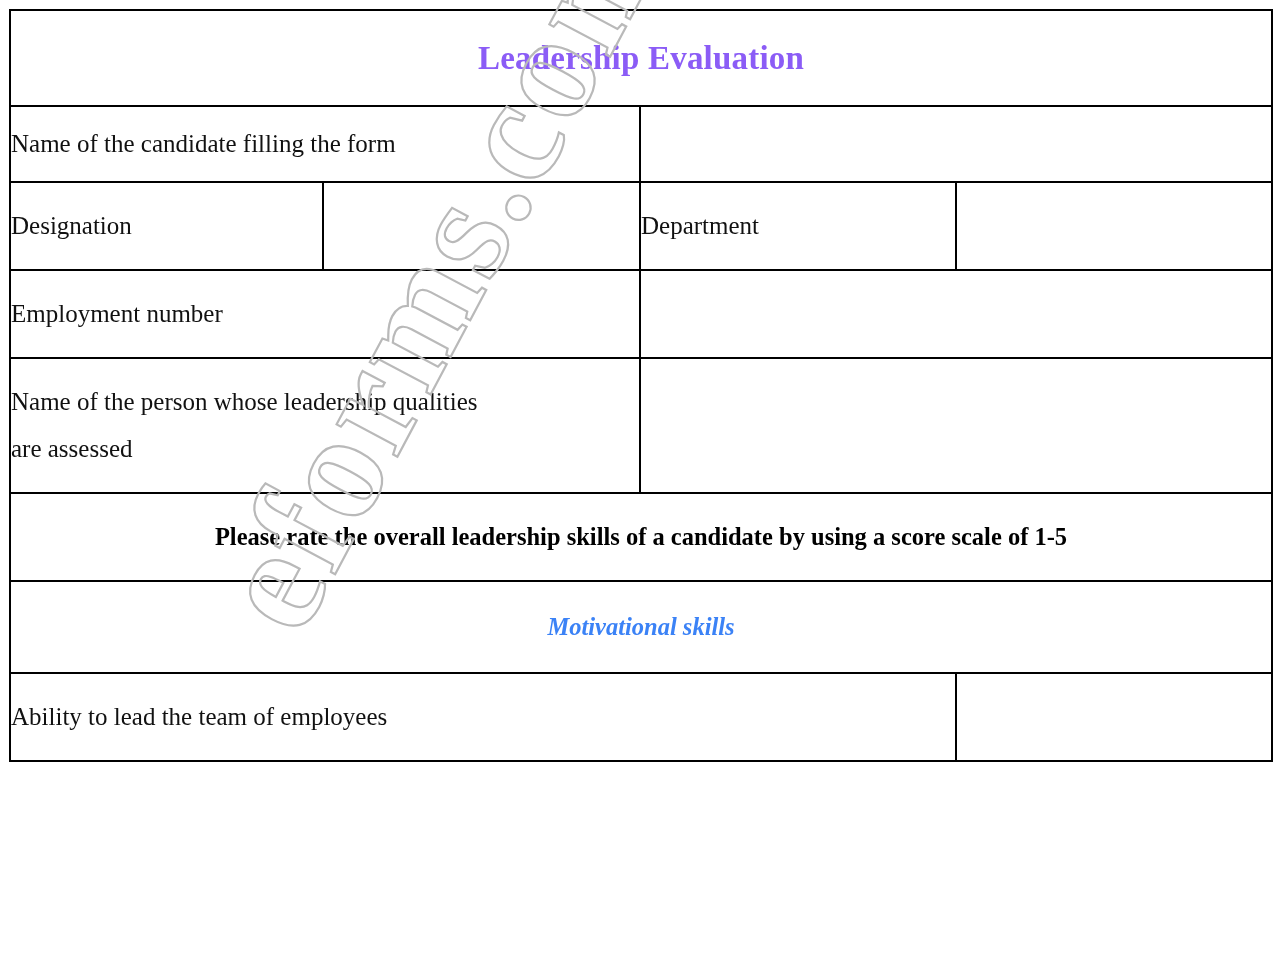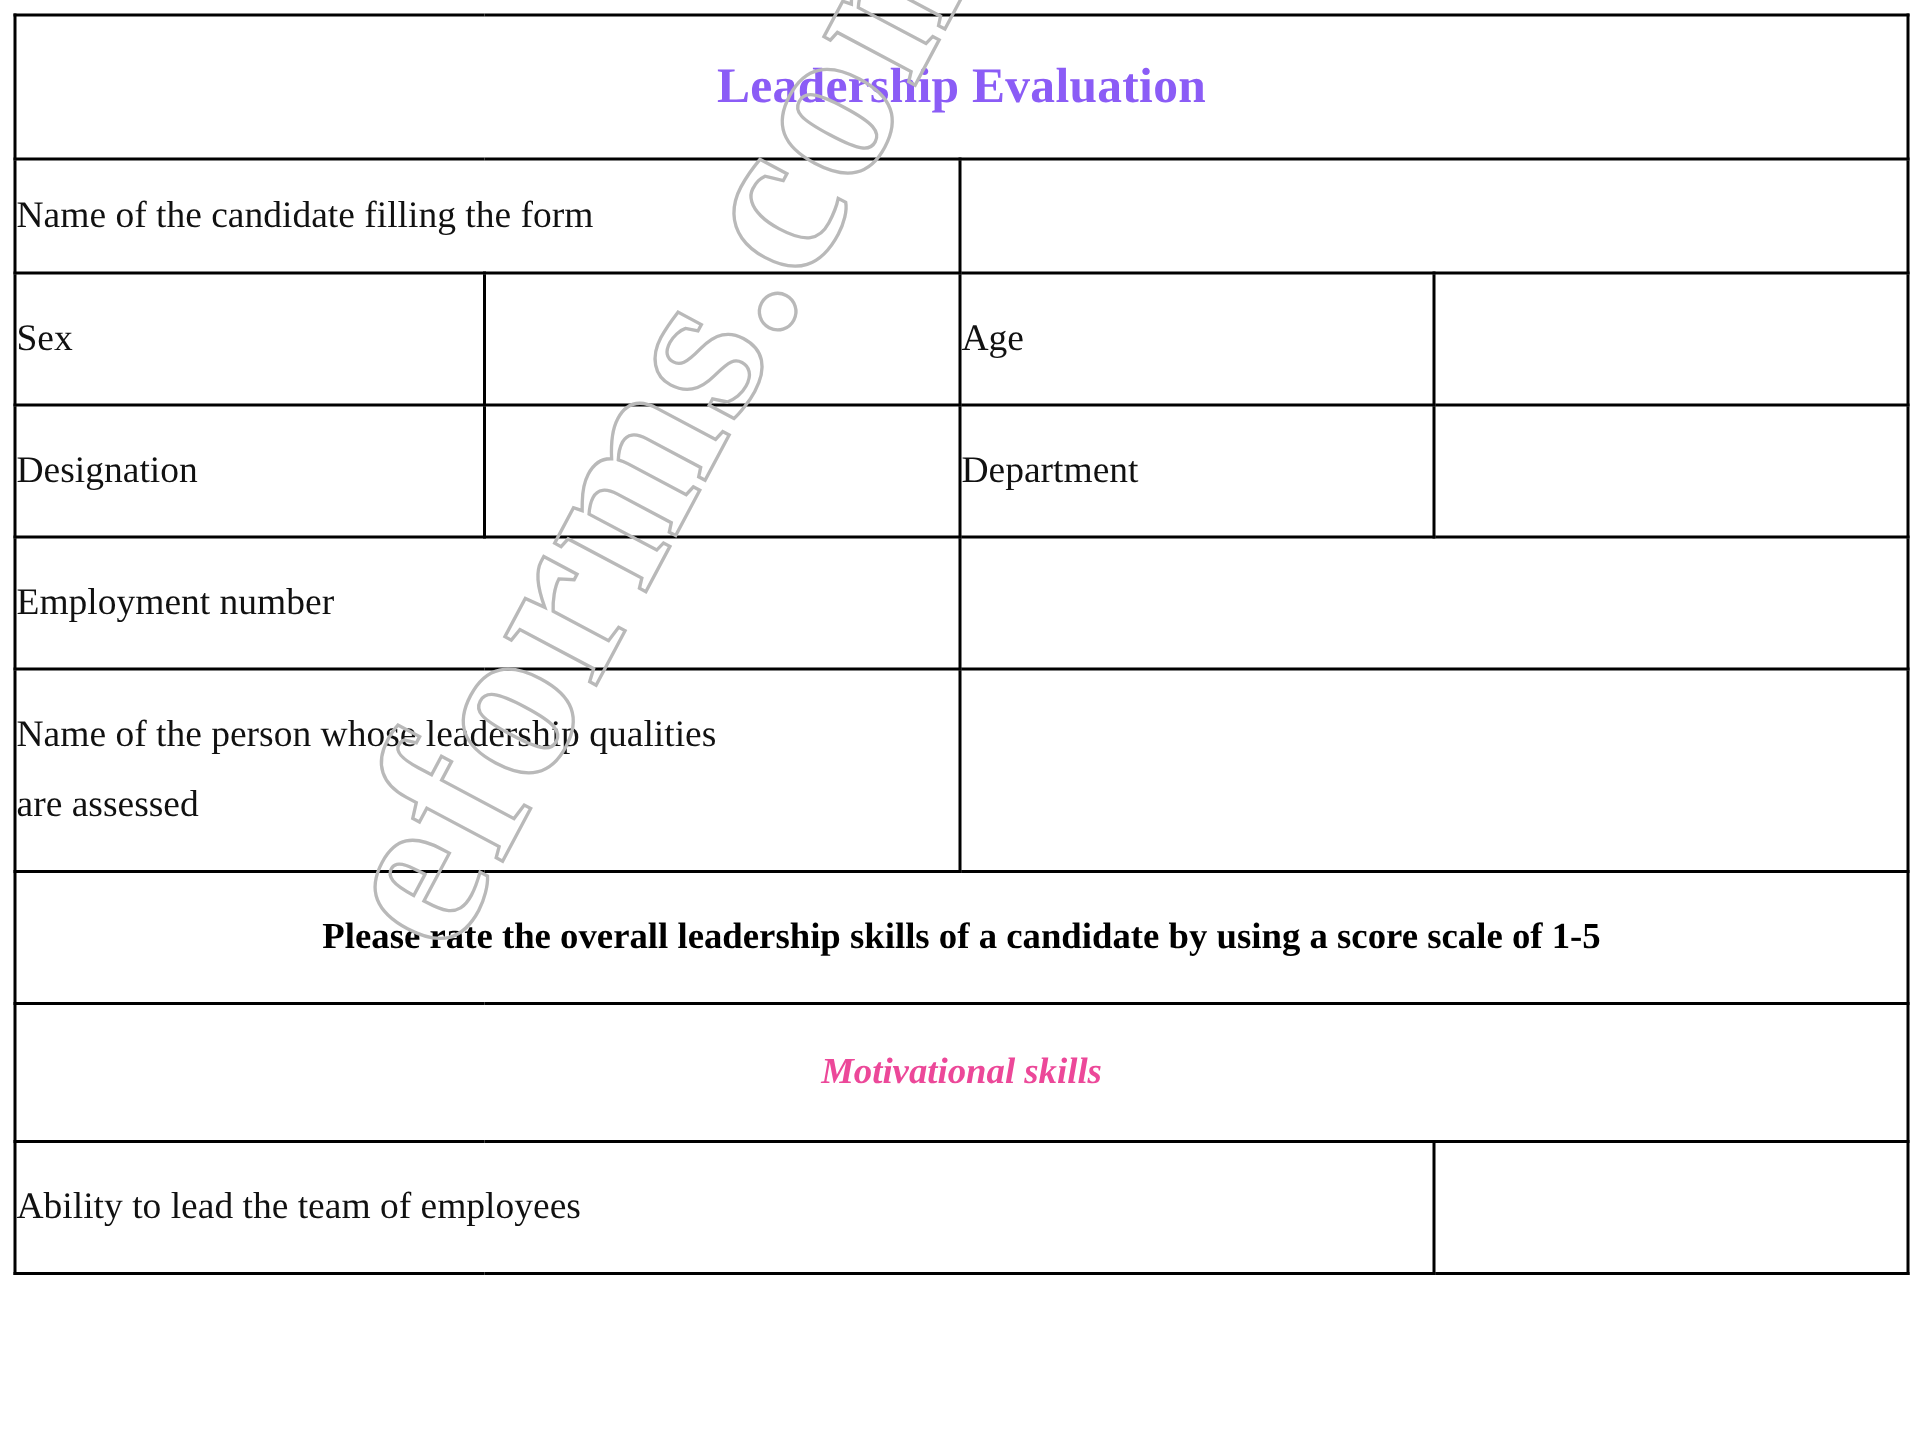--- a/index.html
+++ b/index.html
@@ -100,21 +100,21 @@
     color: #000000;
     padding: 0 10px;
     border-radius: 29px;
   }
   .section-cell {
     background: #ffffff;
     text-align: center;
     font-size: 24.5px;
     font-weight: bold;
     font-style: italic;
-    color: #ec4899;
+    color: #3b82f6;
   }
 
   .two-line {
     padding: 0 0 0 14px;
     line-height: 1.85;
   }
   .two-line span { display: block; }
 </style>
 </head>
 <body>
@@ -133,26 +133,20 @@
 
       <tr>
         <td class="title-cell" colspan="5">Leadership Evaluation</td>
       </tr>
 
       <tr class="r-name">
         <td class="label-cell" colspan="2">Name of the candidate filling the form</td>
         <td class="value-cell" colspan="3"></td>
       </tr>
 
-      <tr class="r-sex">
-        <td class="label-cell">Sex</td>
-        <td class="value-cell"></td>
-        <td class="label-cell">Age</td>
-        <td class="value-cell" colspan="2"></td>
-      </tr>
 
       <tr class="r-desig">
         <td class="label-cell">Designation</td>
         <td class="value-cell"></td>
         <td class="label-cell">Department</td>
         <td class="value-cell" colspan="2"></td>
       </tr>
 
       <tr class="r-emp">
         <td class="label-cell" colspan="2">Employment number</td>

